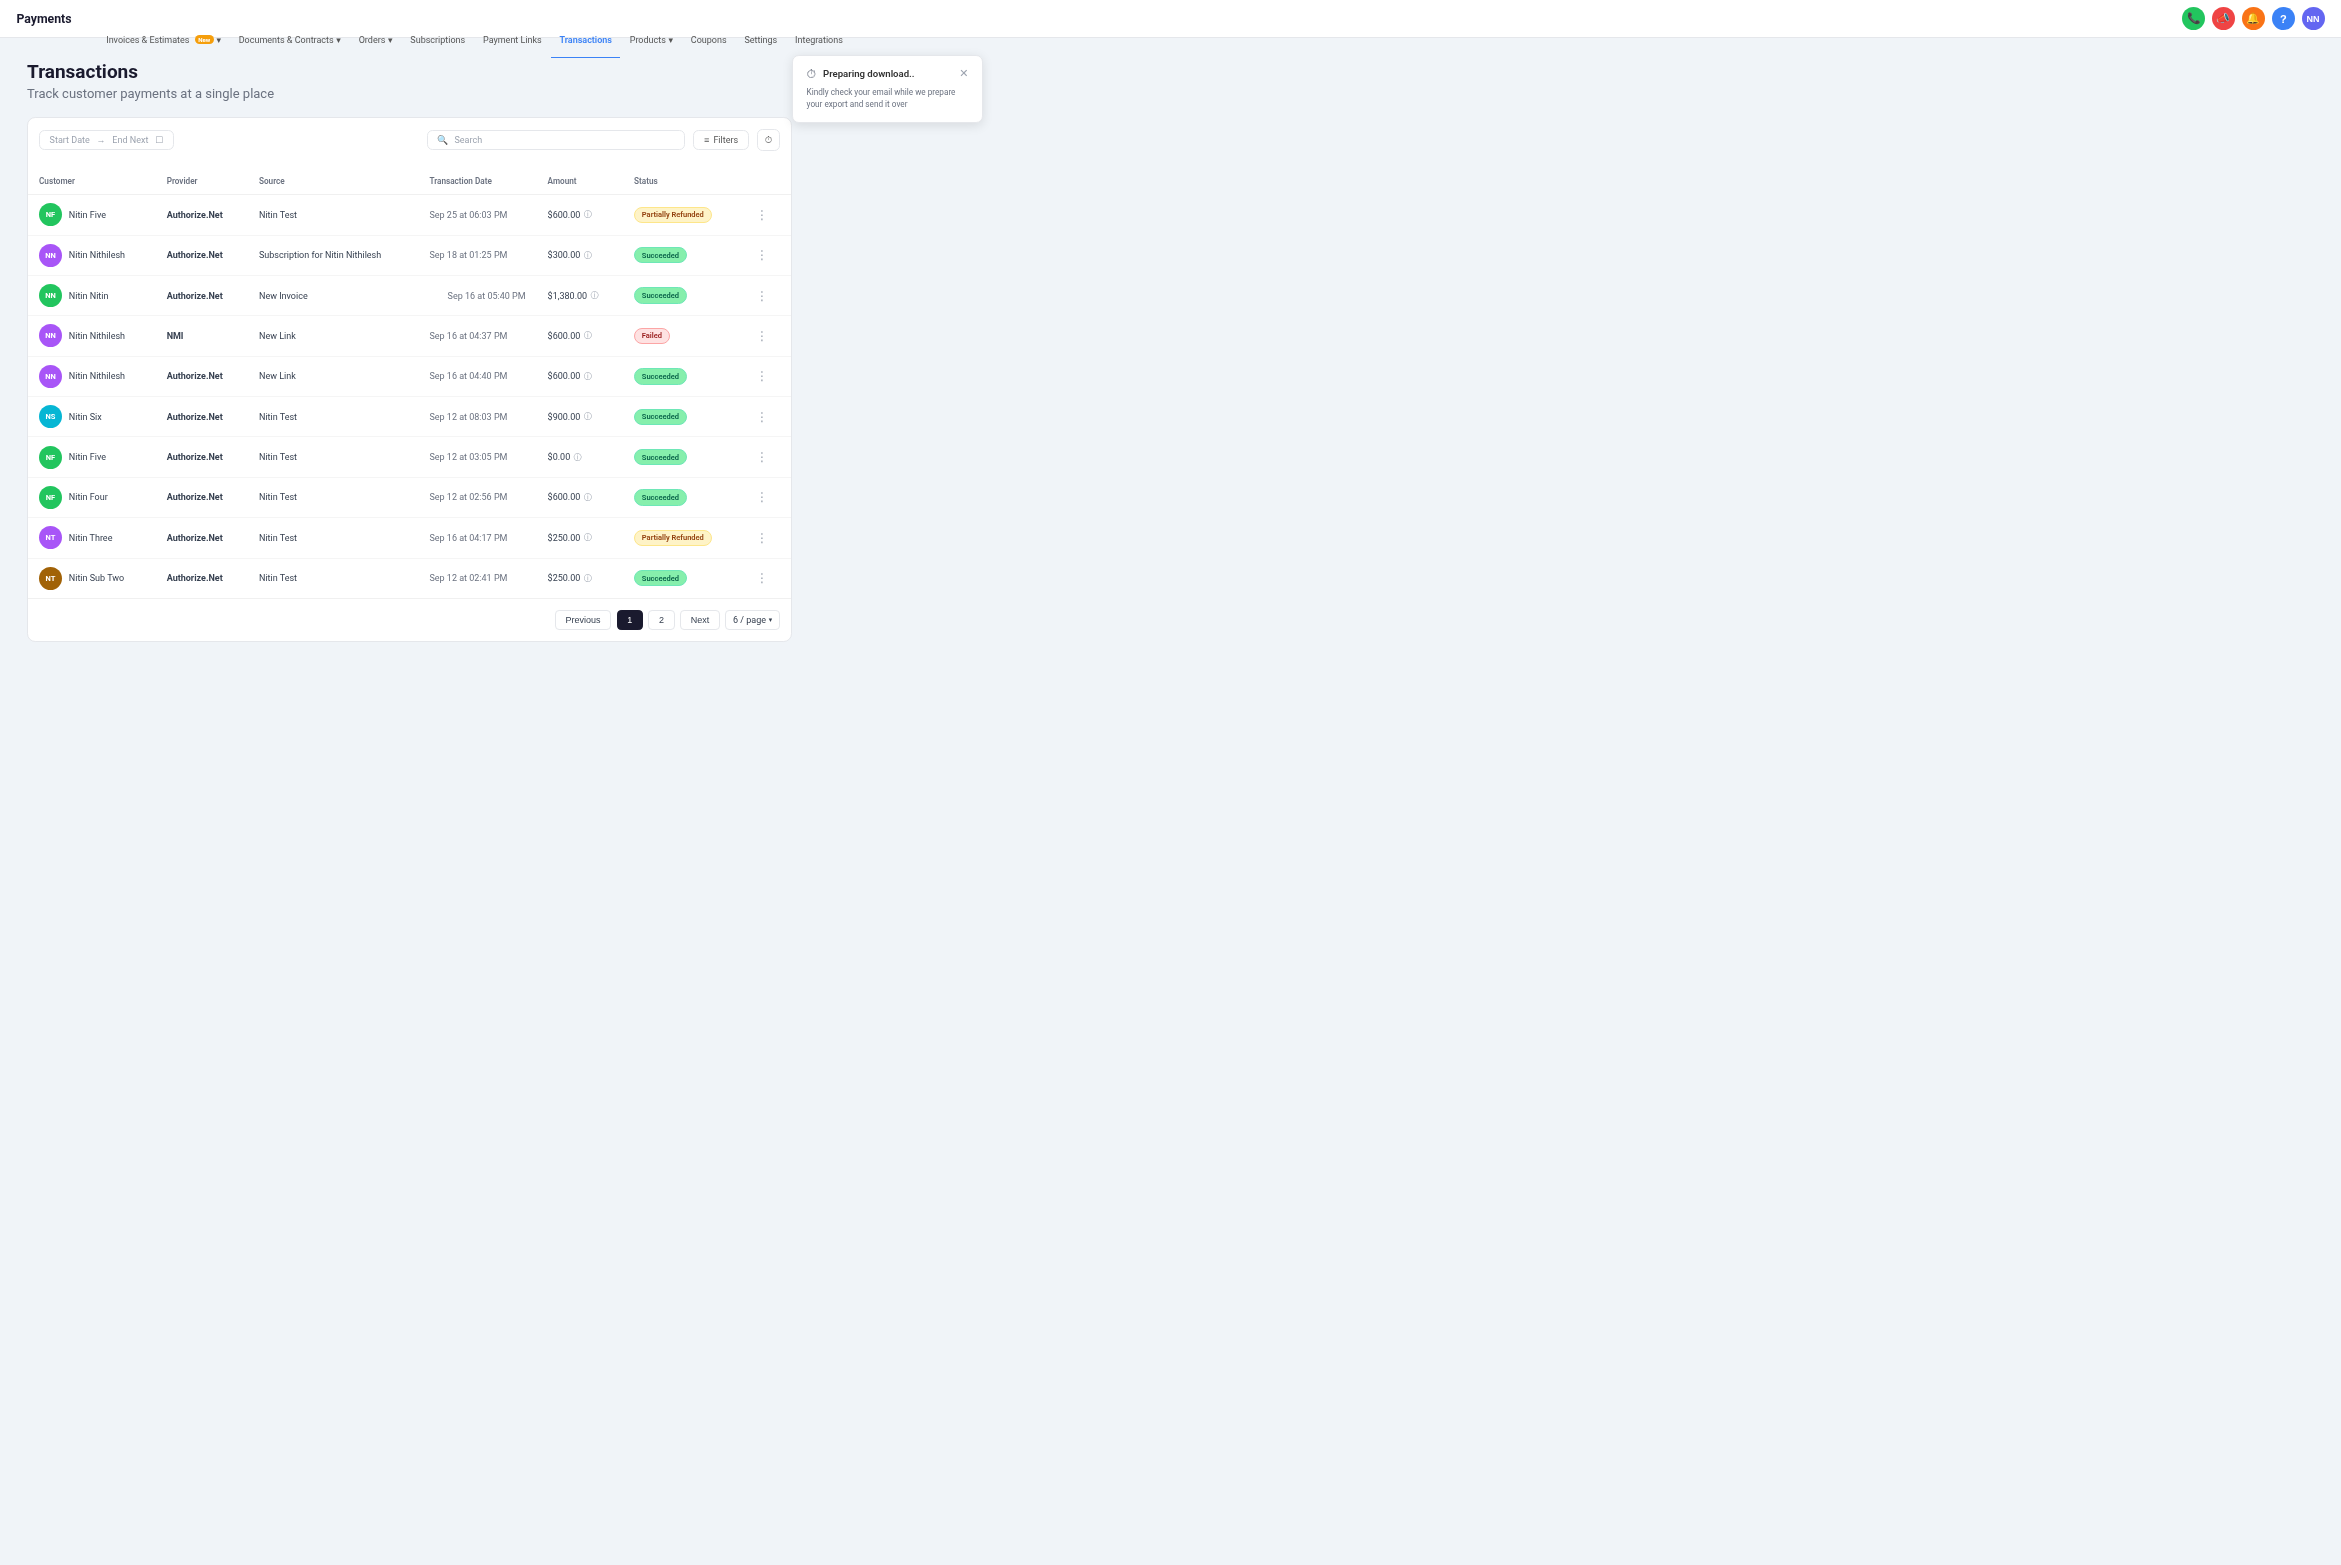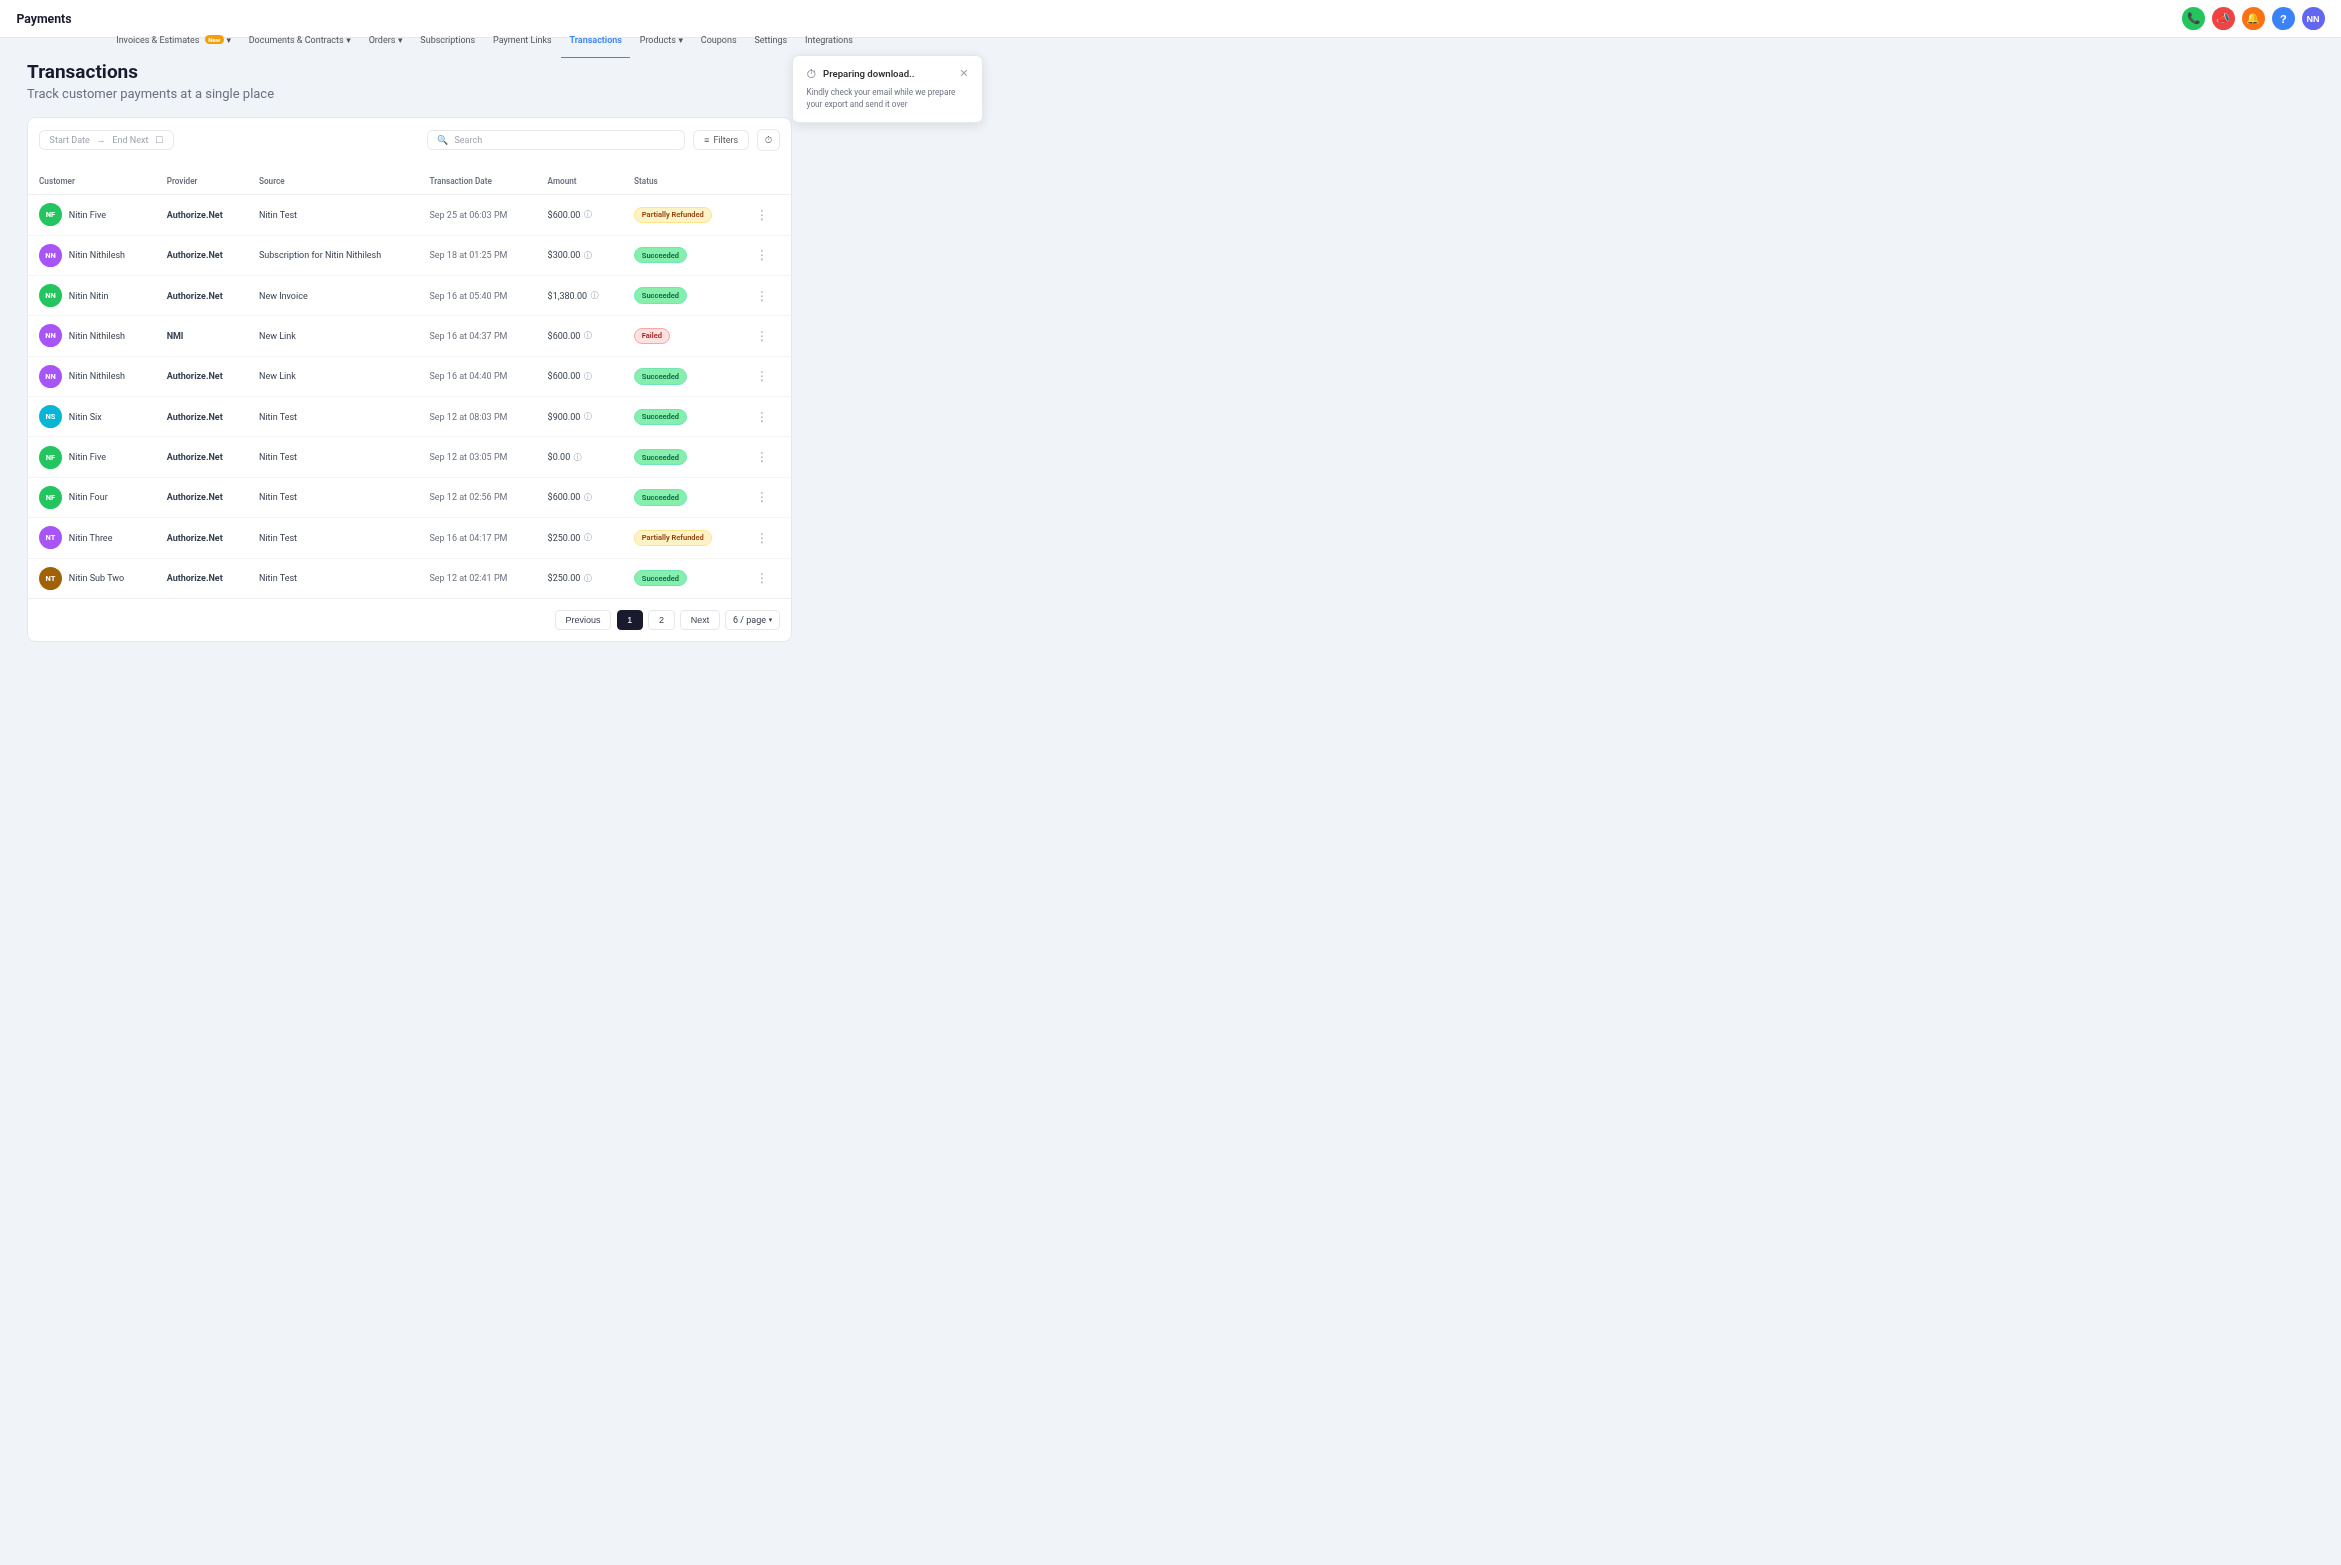--- a/index.html
+++ b/index.html
@@ -1,20 +1,20 @@
 <!DOCTYPE html>
 <html style="font-size:11px"><head>
   <meta charset="utf-8">
   <style>
     * { box-sizing: border-box; margin: 0; padding: 0; }
     body { font-family: -apple-system, BlinkMacSystemFont, 'Segoe UI', Roboto, sans-serif; background: #f0f4f8; color: #333; font-size: 9.6px; }
 
     
     .top-nav { background: #fff; border-bottom: 0.7px solid #e5e7eb; padding: 0 16.4px; display: flex; align-items: center; height: 38px; gap: 16.4px; }
-    .top-nav .brand { font-size: 12.3px; font-weight: 700; color: #1a1a2e; margin-right: 20px; }
+    .top-nav .brand { font-size: 12.3px; font-weight: 700; color: #1a1a2e; margin-right: 10px; }
     .nav-items { display: flex; align-items: center; gap: 1.4px; flex: 1; }
     .nav-item { padding: 4.1px 8.2px; font-size: 9px; color: #555; cursor: pointer; border-radius: 2.7px; white-space: nowrap; display: flex; align-items: center; gap: 2.7px; position: relative; margin-top: 42px; }
     .nav-item.active { color: #3b82f6; font-weight: 600; }
     .nav-item.active::after { content: ''; position: absolute; bottom: -9.6px; left: 0; right: 0; height: 1.4px; background: #3b82f6; }
     .nav-item .badge-new { background: #f59e0b; color: #fff; font-size: 6.1px; font-weight: 700; padding: 0.7px 3.4px; border-radius: 6.8px; margin-left: 2.7px; }
     .nav-icons { display: flex; align-items: center; gap: 6.8px; margin-left: auto; }
     .nav-icon-btn { width: 23px; height: 23px; border-radius: 50%; display: flex; align-items: center; justify-content: center; cursor: pointer; font-size: 11px; border: none; }
     .nav-icon-phone { background: #22c55e; color: #fff; }
     .nav-icon-megaphone { background: #ef4444; color: #fff; }
     .nav-icon-bell { background: #f97316; color: #fff; }
@@ -229,21 +229,21 @@
       <td>
         <div class="customer-cell">
           <div class="avatar" style="background:#22c55e">NN</div>
           <span>Nitin Nitin</span>
         </div>
       </td>
       <td>
         <span class="provider-bold">Authorize.Net</span>
       </td>
       <td>New Invoice</td>
-      <td style="color:#6b7280;">Sep 16 at 05:40 PM</td>
+      <td style="color:#6b7280;text-align:right;">Sep 16 at 05:40 PM</td>
       <td>
         <div class="amount-cell">
           <span>$1,380.00</span>
           <span class="info-icon">ⓘ</span>
         </div>
       </td>
       <td>
         <span class="badge badge-succeeded">Succeeded</span>
       </td>
       <td>

